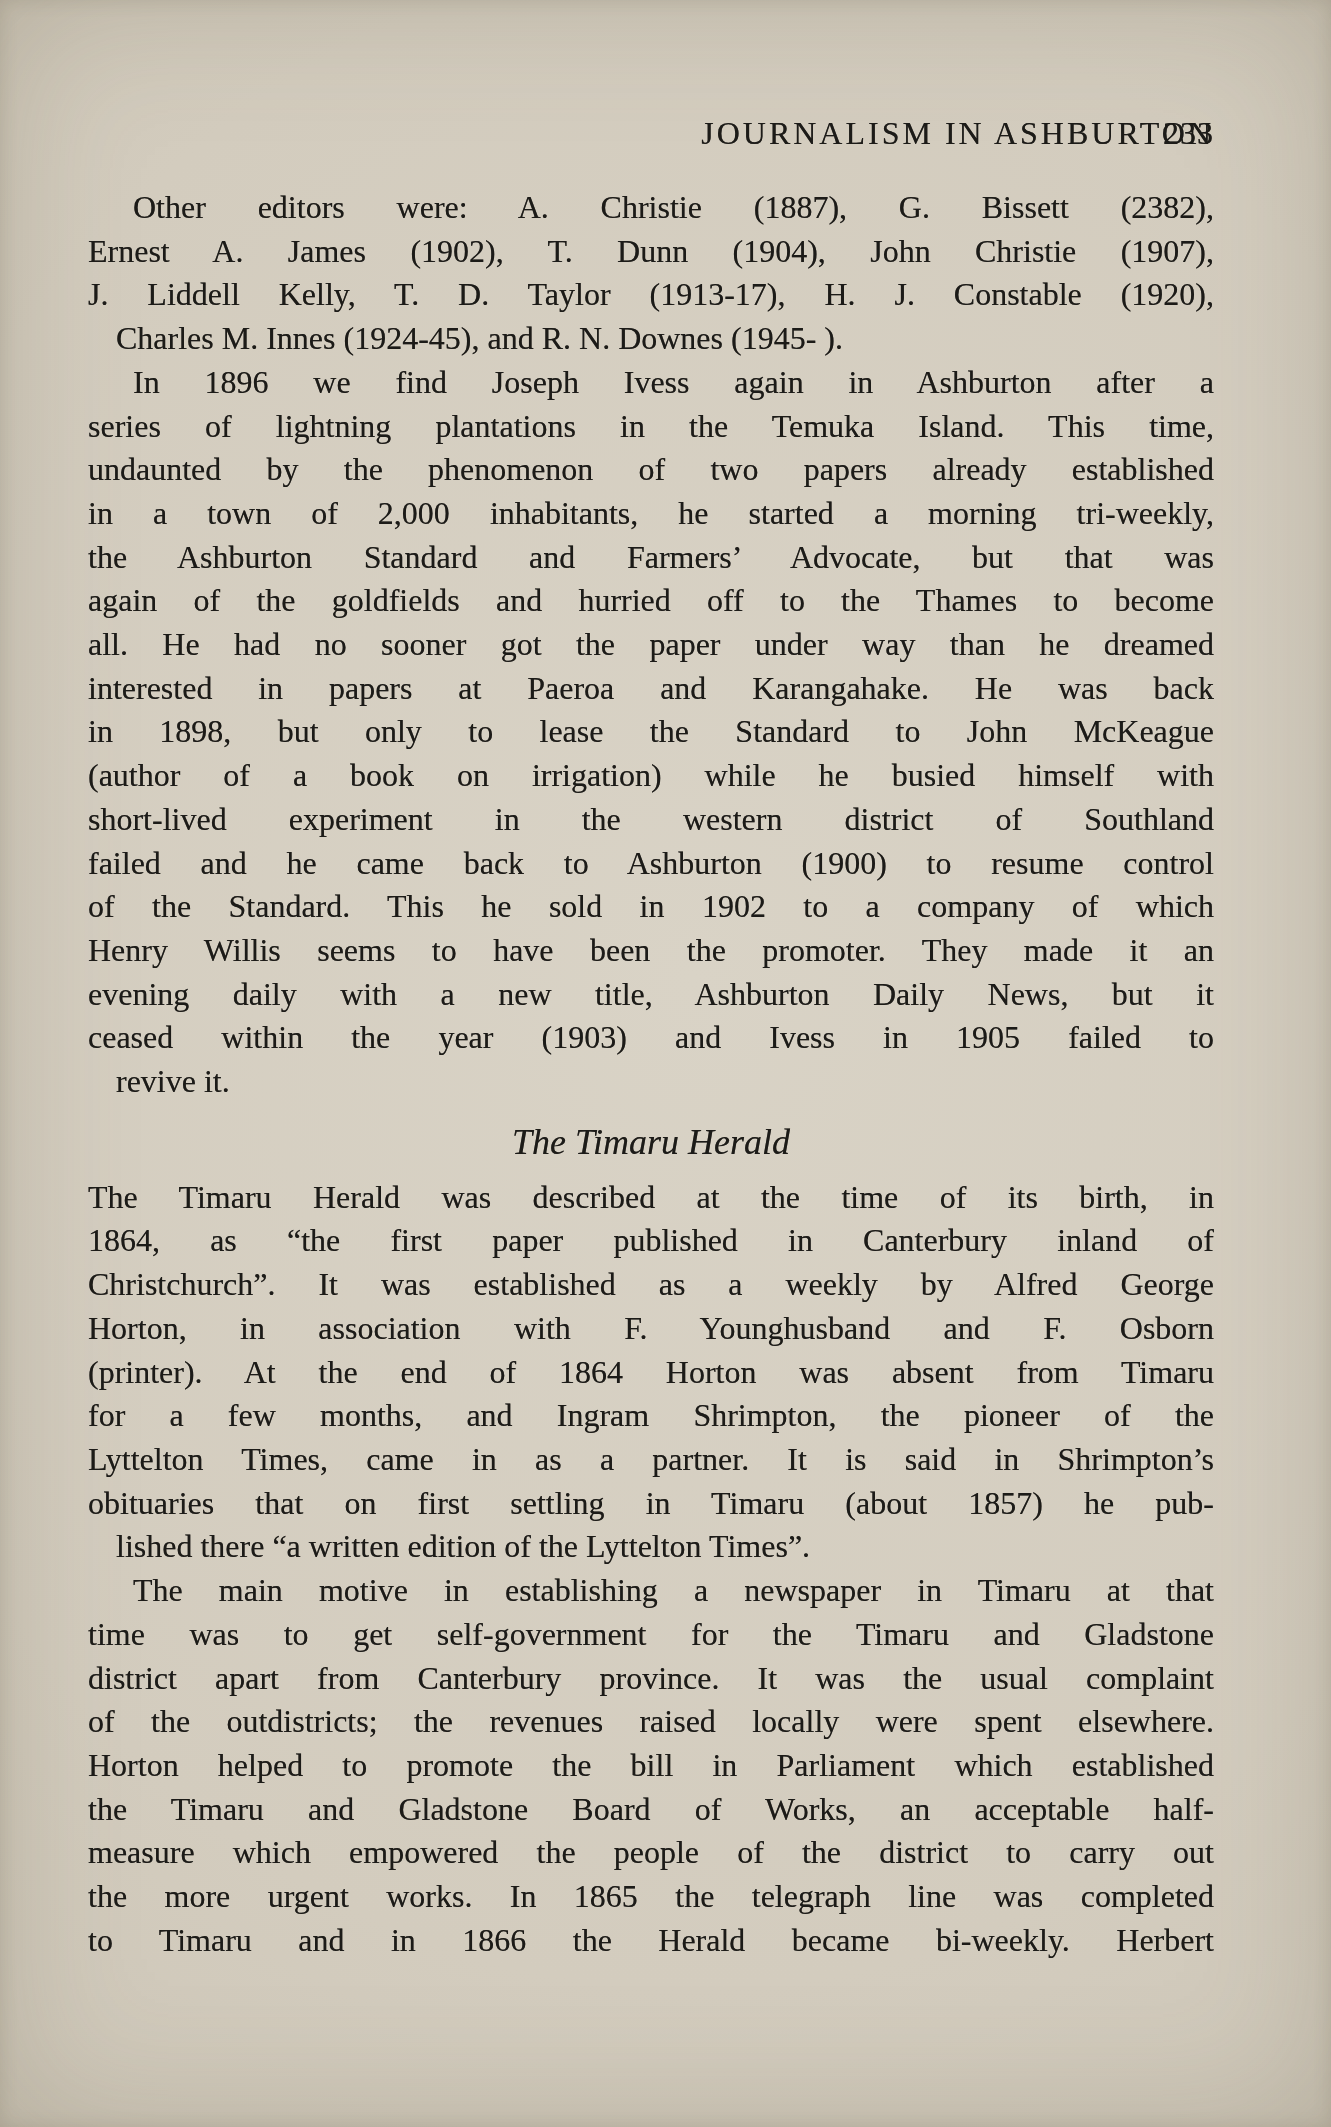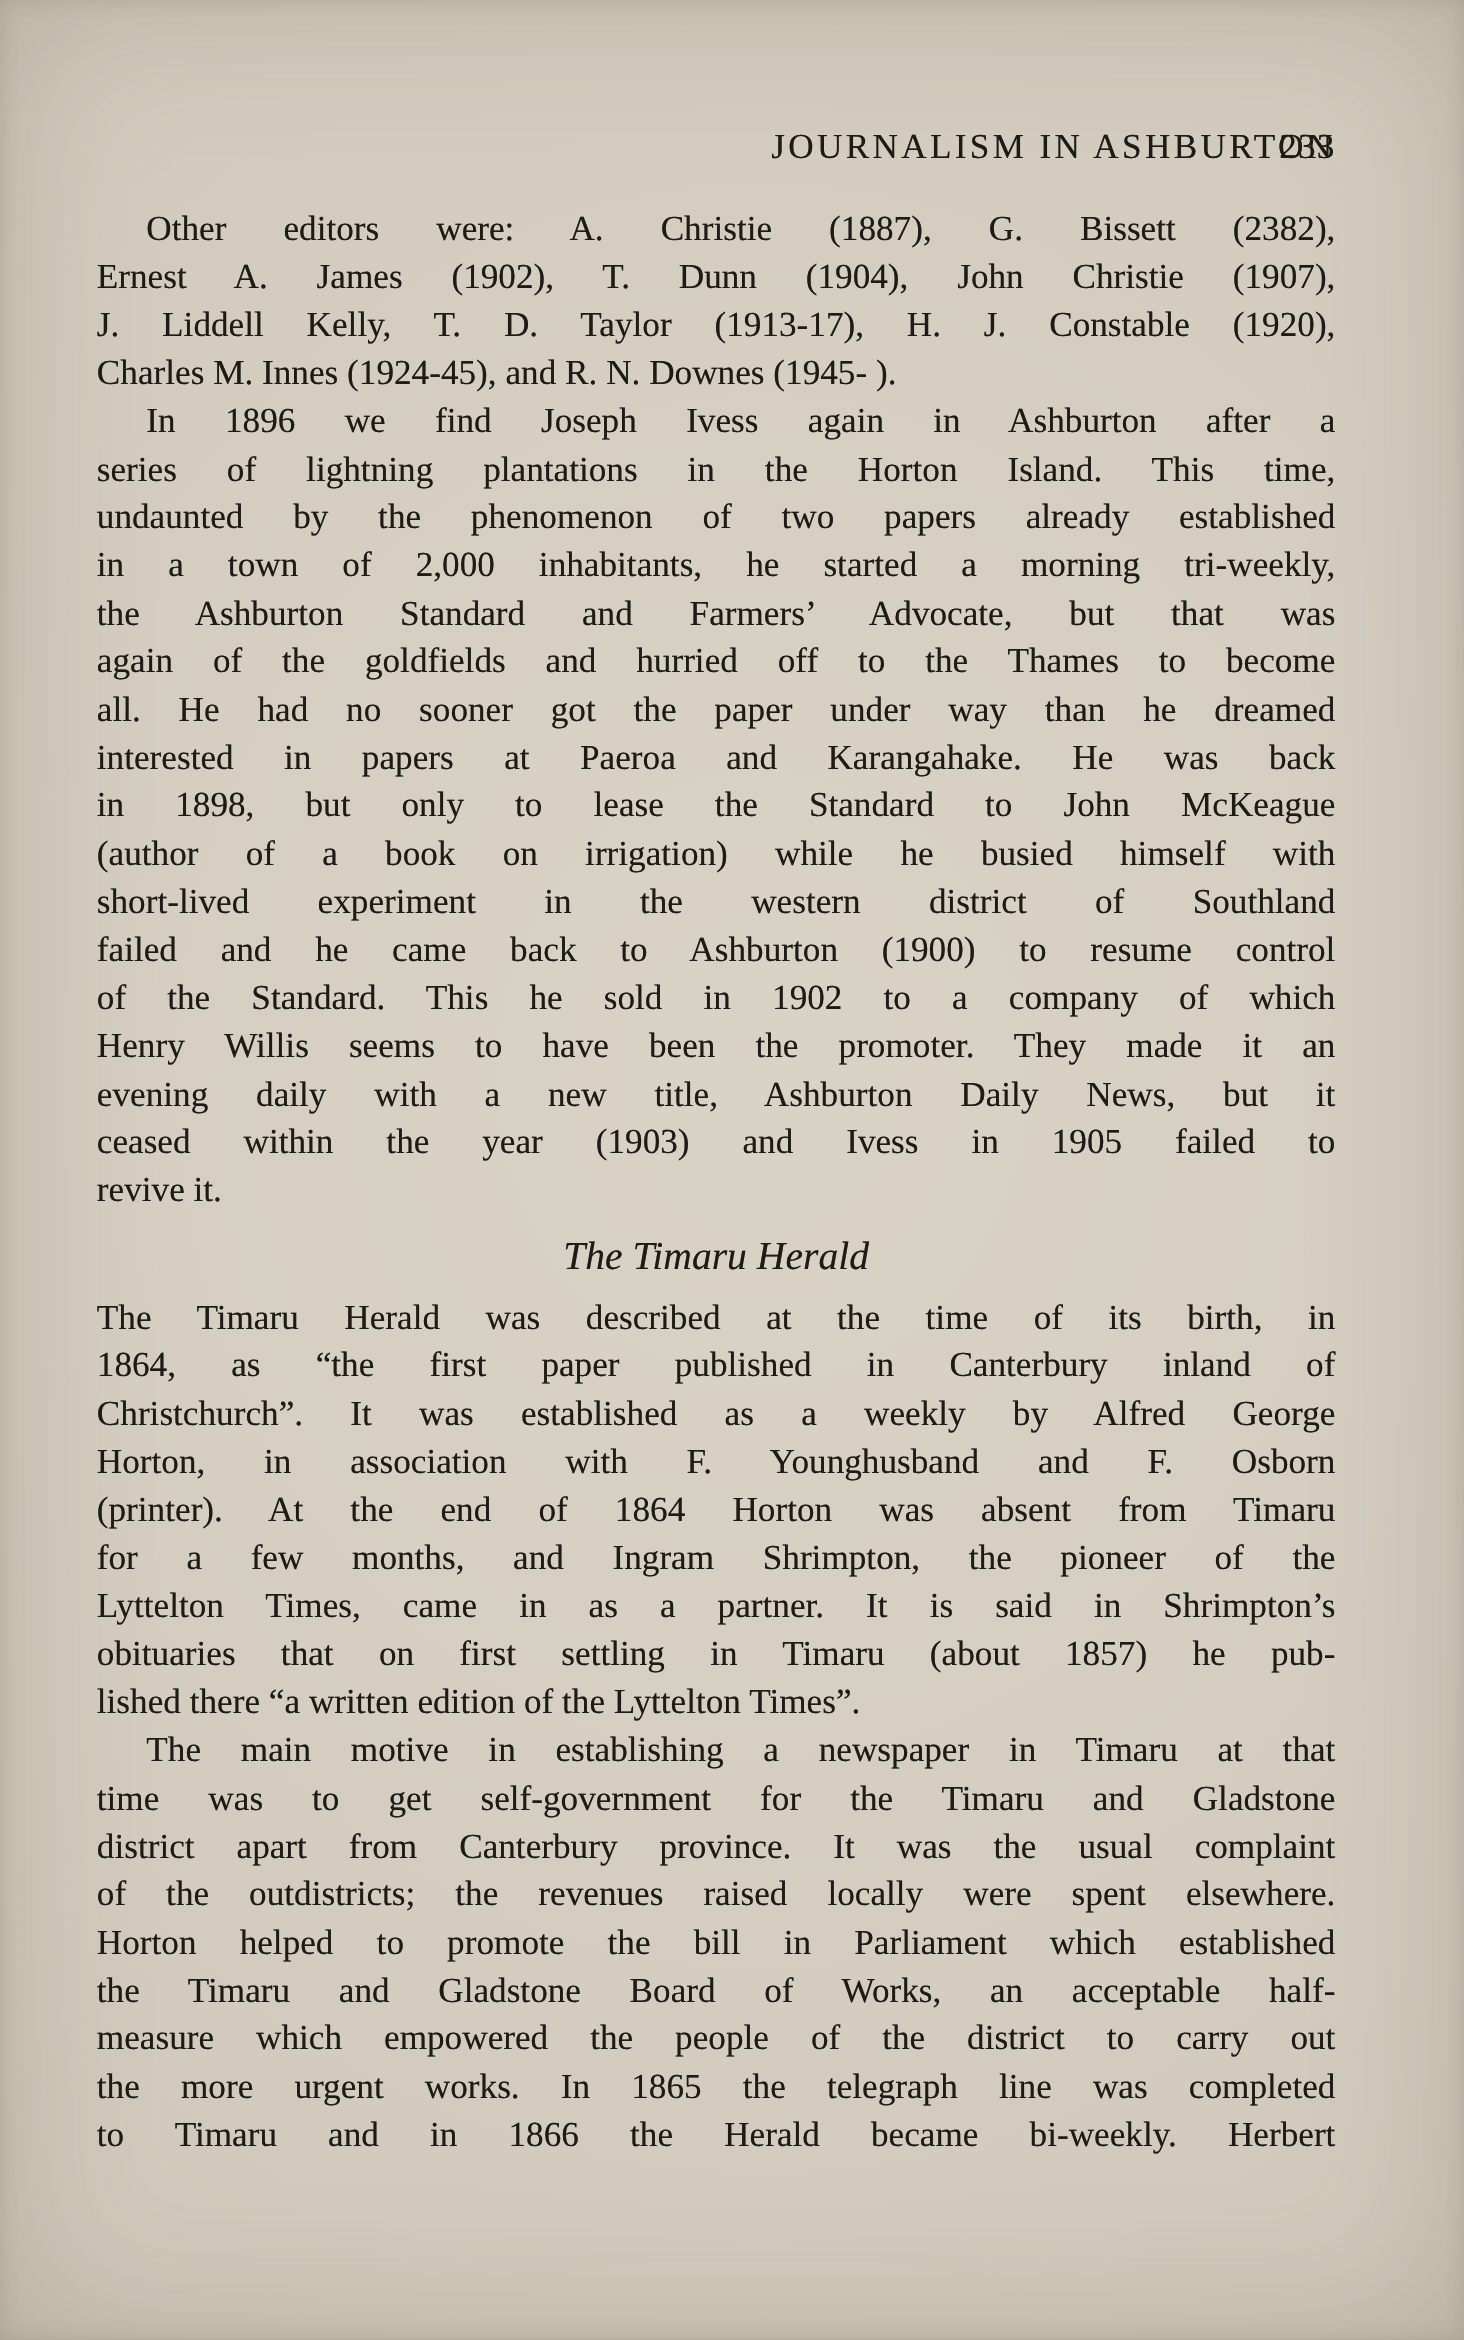--- a/index.html
+++ b/index.html
@@ -56,21 +56,21 @@
   .paragraph { margin: 0; }
   .line {
     font-size: 32px;
     line-height: 43.7px;
     text-align: justify;
     text-align-last: justify;
     white-space: normal;
     text-shadow: 0 0 0.6px rgba(25, 22, 18, 0.6);
   }
   .line.indent { text-indent: 45px; }
-  .line.endline { text-align-last: left; }
+  .line.endline { text-align-last: left; margin-left: 28px; }
   .section-heading {
     margin: 12px 0 8px 0;
     font-size: 36px;
     font-weight: normal;
     font-style: italic;
     line-height: 52px;
     text-align: center;
     text-shadow: 0 0 0.6px rgba(25, 22, 18, 0.6);
   }
 </style>
@@ -86,21 +86,21 @@
   <div class="page-body">
     <div id="group-before">
         <div class="paragraph">
           <div class="line indent">Other editors were: A. Christie (1887), G. Bissett (2382),</div>
           <div class="line">Ernest A. James (1902), T. Dunn (1904), John Christie (1907),</div>
           <div class="line">J. Liddell Kelly, T. D. Taylor (1913-17), H. J. Constable (1920),</div>
           <div class="line endline">Charles M. Innes (1924-45), and R. N. Downes (1945- ).</div>
         </div>
         <div class="paragraph">
           <div class="line indent">In 1896 we find Joseph Ivess again in Ashburton after a</div>
-          <div class="line">series of lightning plantations in the Horton Island. This time,</div>
+          <div class="line">series of lightning plantations in the Temuka Island. This time,</div>
           <div class="line">undaunted by the phenomenon of two papers already established</div>
           <div class="line">in a town of 2,000 inhabitants, he started a morning tri-weekly,</div>
           <div class="line">the Ashburton Standard and Farmers’ Advocate, but that was</div>
           <div class="line">again of the goldfields and hurried off to the Thames to become</div>
           <div class="line">all. He had no sooner got the paper under way than he dreamed</div>
           <div class="line">interested in papers at Paeroa and Karangahake. He was back</div>
           <div class="line">in 1898, but only to lease the Standard to John McKeague</div>
           <div class="line">(author of a book on irrigation) while he busied himself with</div>
           <div class="line">short-lived experiment in the western district of Southland</div>
           <div class="line">failed and he came back to Ashburton (1900) to resume control</div>

